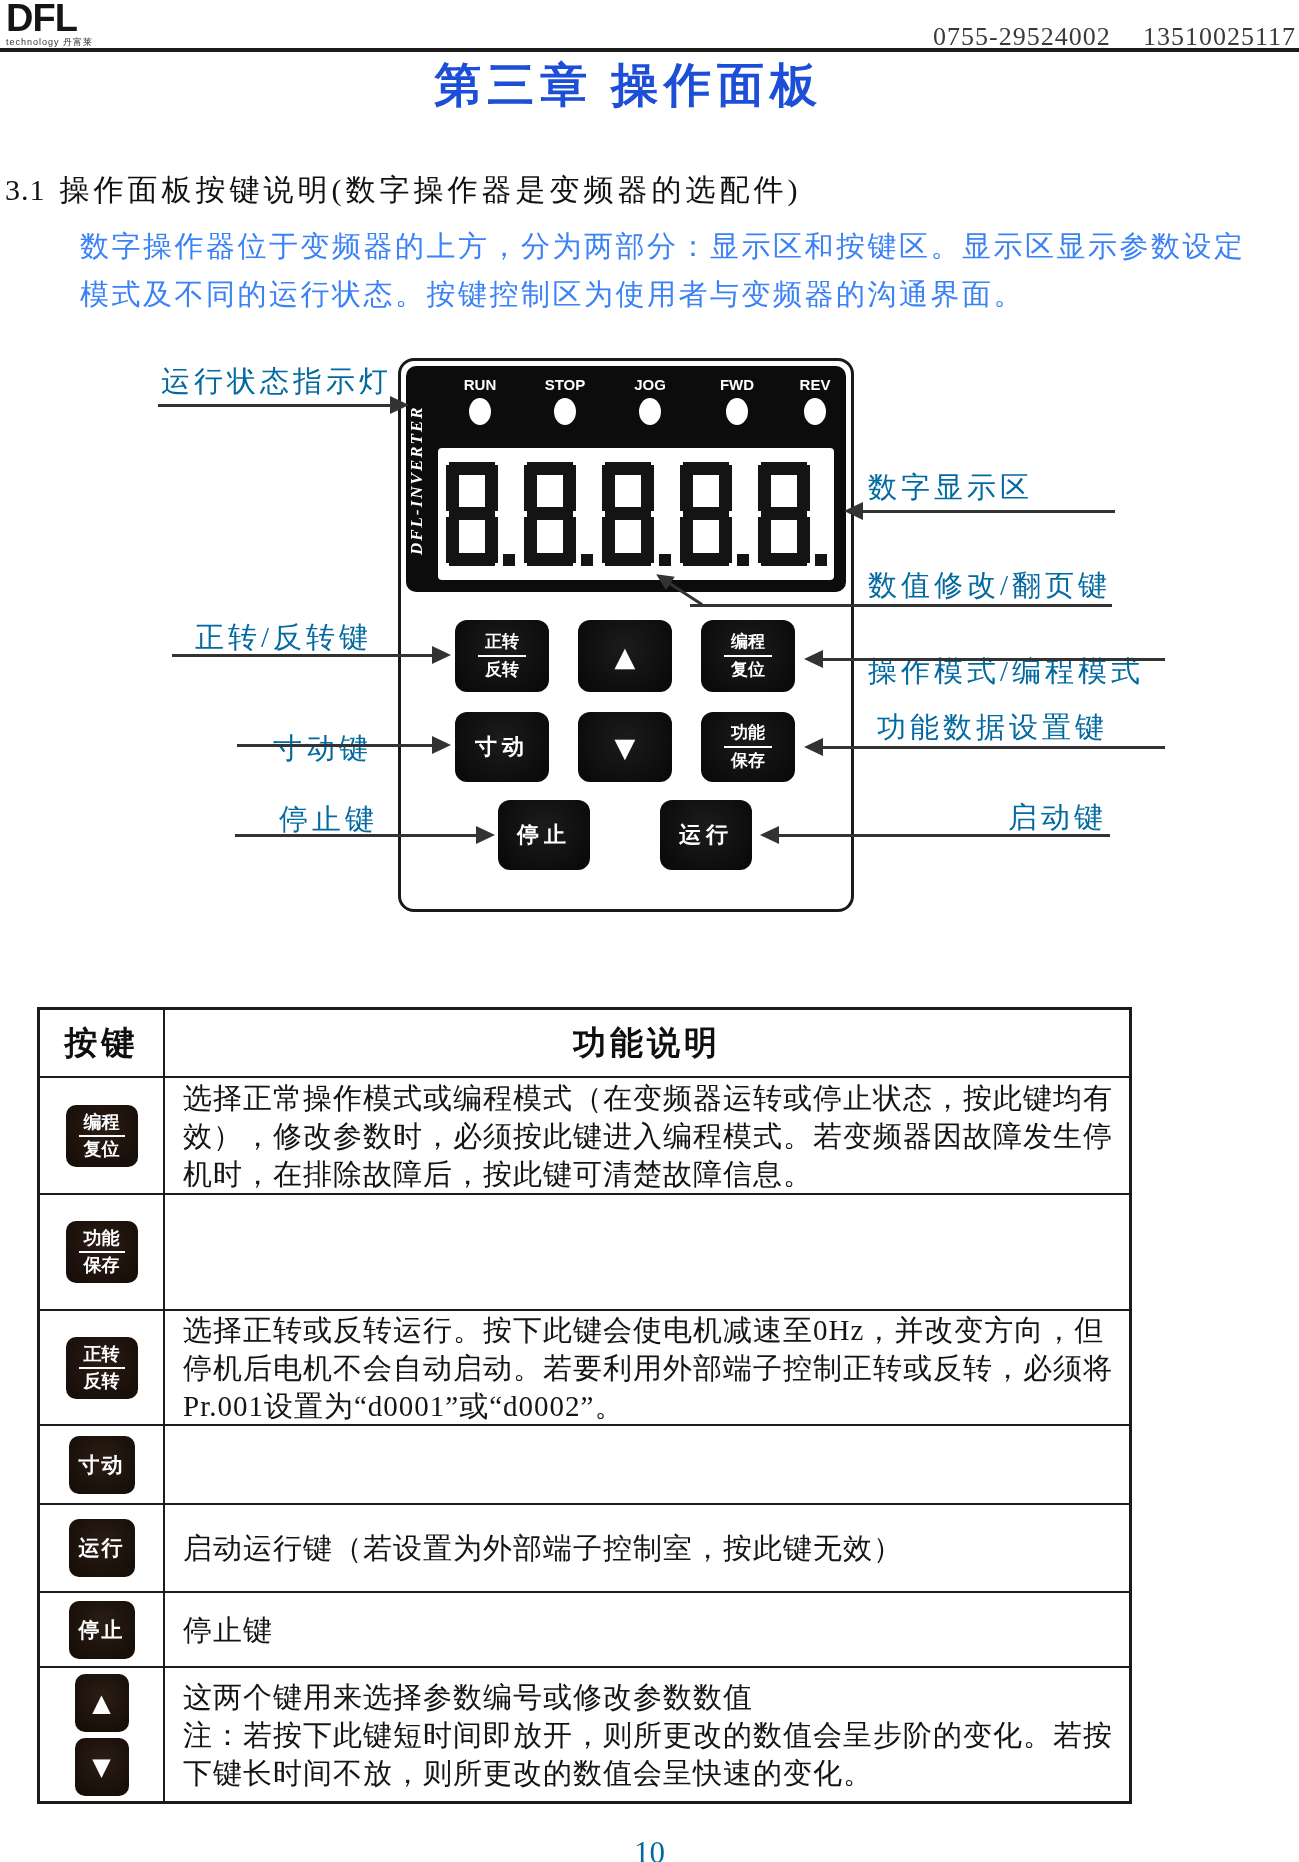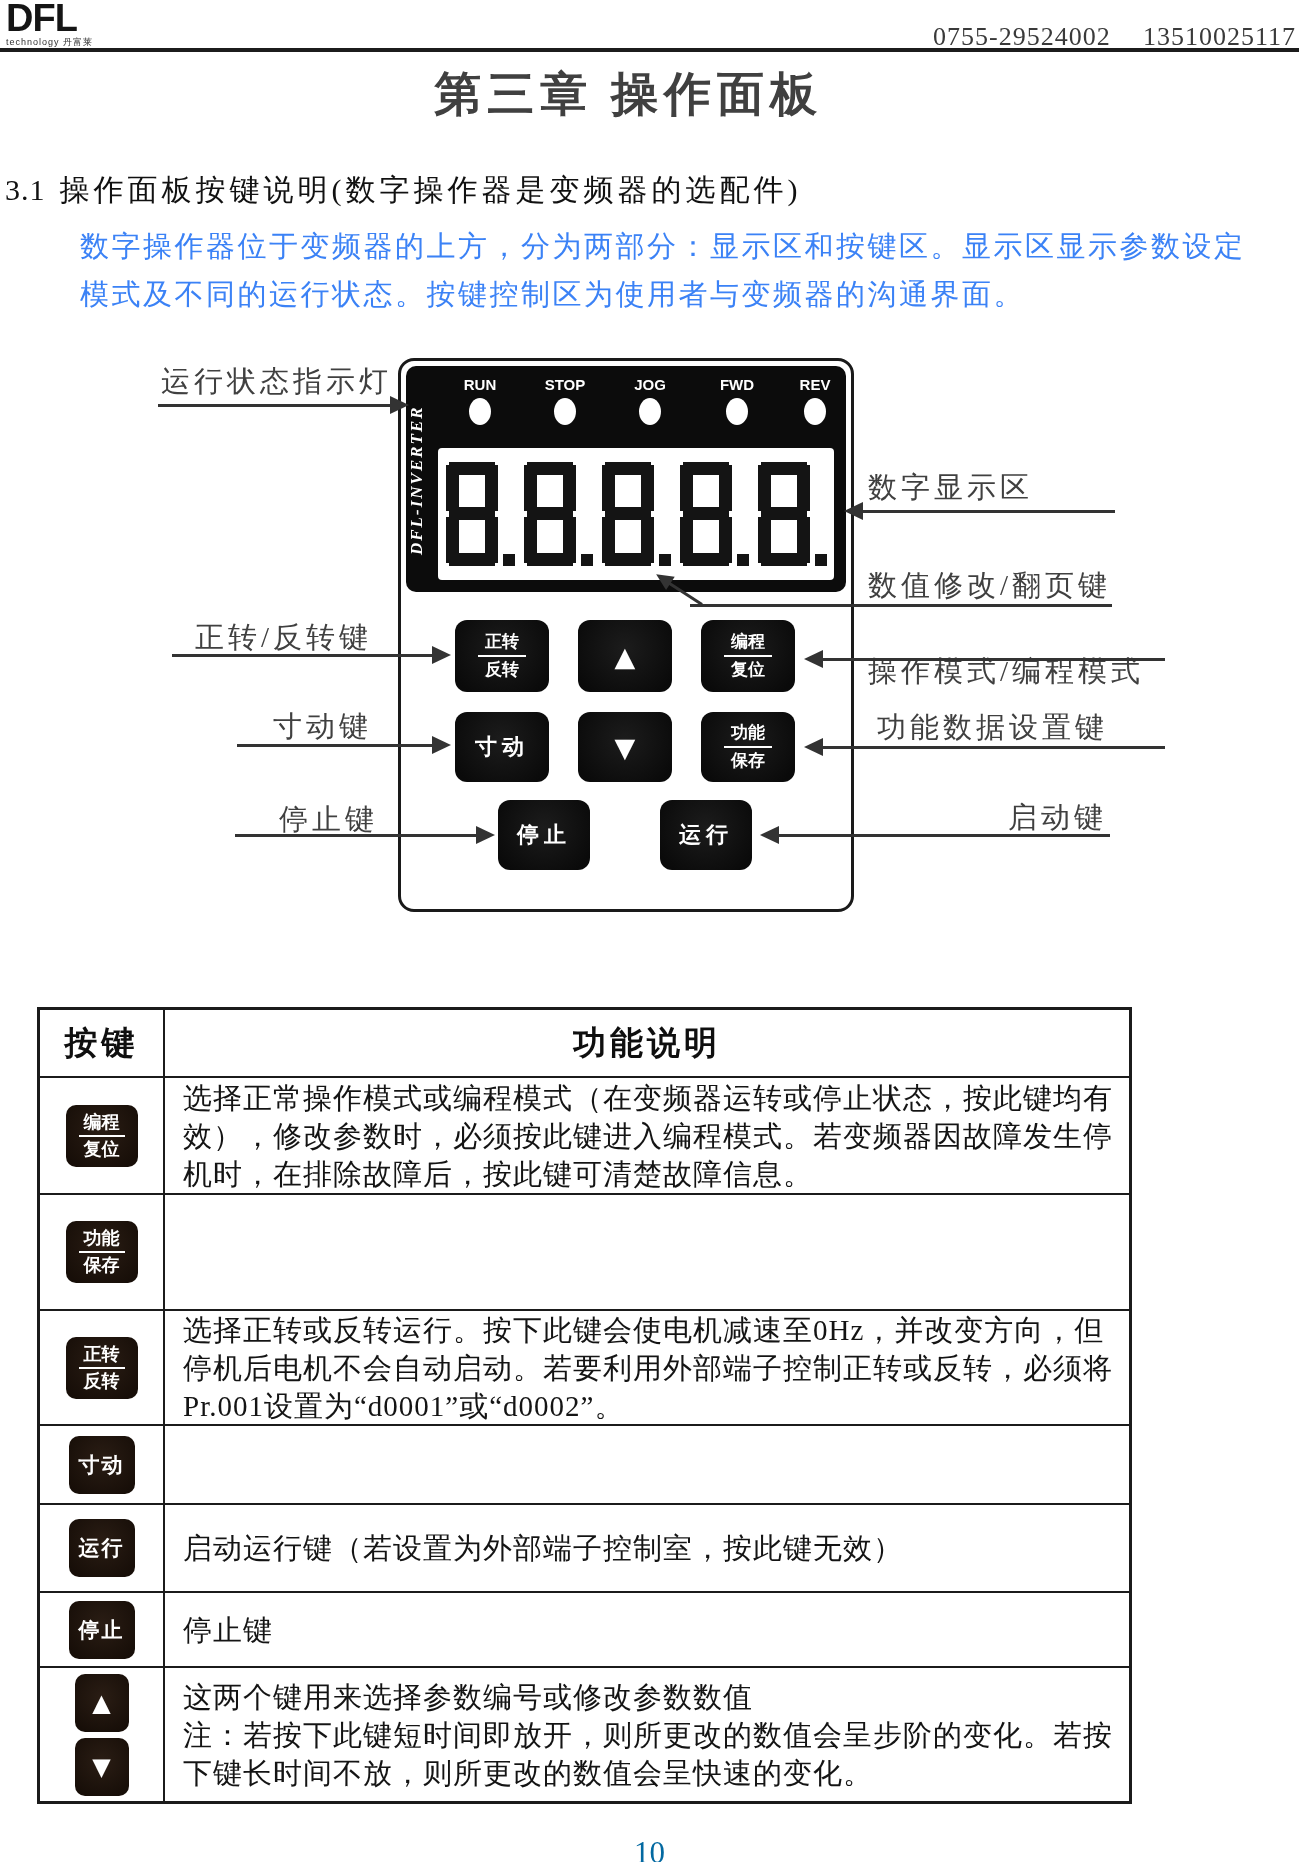--- a/index.html
+++ b/index.html
@@ -10,22 +10,22 @@
   .logo{position:absolute;left:6px;top:0px;}
   .logo .brand{font-family:"Liberation Sans",sans-serif;font-weight:900;font-size:38px;
                letter-spacing:-1px;color:#151515;line-height:36px;transform:scaleY(1.02);}
   .logo .brand-sub{font-family:"Liberation Sans",sans-serif;font-size:9px;color:#333;
                    letter-spacing:1px;margin-top:0px;}
   .phone{position:absolute;top:22px;font-size:26px;color:#3a3a3a;letter-spacing:1px;}
   .phone.p1{left:933px;} .phone.p2{left:1143px;}
   .header-rule{position:absolute;left:0;top:48px;width:1299px;height:4px;background:#1c1c1c;}
 
   
-  .doc-title{position:absolute;left:0;top:63px;width:1257px;text-align:center;
-             font-size:47px;font-weight:bold;letter-spacing:6px;color:#404040;}
+  .doc-title{position:absolute;left:0;top:54px;width:1257px;text-align:center;
+             font-size:47px;font-weight:bold;letter-spacing:6px;color:#1d4ed8;}
   .sec-heading{position:absolute;left:5px;top:170px;font-size:30px;color:#111;
                letter-spacing:4px;white-space:nowrap;}
   .sec-heading .num{letter-spacing:1px;margin-right:14px;}
   .intro{position:absolute;left:80px;top:222px;width:1215px;font-size:29px;
          line-height:48px;letter-spacing:2.5px;color:#3b82f6;}
 
   
   .frame{position:absolute;left:398px;top:358px;width:456px;height:554px;
          border:3px solid #1a1a1a;border-radius:16px;background:#fff;box-sizing:border-box;z-index:1;}
   .panel{position:absolute;left:406px;top:366px;width:440px;height:226px;background:#0c0c0c;
@@ -52,21 +52,21 @@
   .k-fwdrev{left:455px;top:620px;width:94px;height:72px;}
   .k-up   {left:578px;top:620px;width:94px;height:72px;}
   .k-prog {left:701px;top:620px;width:94px;height:72px;}
   .k-jog  {left:455px;top:712px;width:94px;height:70px;}
   .k-down {left:578px;top:712px;width:94px;height:70px;}
   .k-func {left:701px;top:712px;width:94px;height:70px;}
   .k-stop {left:498px;top:800px;width:92px;height:70px;}
   .k-run  {left:660px;top:800px;width:92px;height:70px;}
 
   
-  .lbl{position:absolute;font-size:29px;color:#404040;letter-spacing:4px;white-space:nowrap;z-index:4;}
+  .lbl{position:absolute;font-size:29px;color:#0369a1;letter-spacing:4px;white-space:nowrap;z-index:4;}
   .cline{position:absolute;height:3px;background:#333;z-index:4;}
   .arr-r{position:absolute;width:0;height:0;border-top:9px solid transparent;
          border-bottom:9px solid transparent;border-left:19px solid #333;z-index:4;}
   .arr-l{position:absolute;width:0;height:0;border-top:9px solid transparent;
          border-bottom:9px solid transparent;border-right:19px solid #333;z-index:4;}
   .diag{position:absolute;left:662px;top:603px;width:40px;height:3px;background:#333;
         transform:rotate(33deg);transform-origin:100% 50%;z-index:4;}
   .diag .tip{position:absolute;left:-15px;top:-7px;width:0;height:0;border-top:8px solid transparent;
         border-bottom:8px solid transparent;border-right:17px solid #333;}
 
@@ -199,21 +199,21 @@
   </div>
 
   <div class="lbl" style="right:907px;top:362px;">运行状态指示灯</div>
   <div class="cline" style="left:158px;top:404px;width:234px;"></div>
   <div class="arr-r" style="left:390px;top:396px;"></div>
 
   <div class="lbl" style="right:927px;top:618px;">正转/反转键</div>
   <div class="cline" style="left:172px;top:654px;width:262px;"></div>
   <div class="arr-r" style="left:432px;top:646px;"></div>
 
-  <div class="lbl" style="right:927px;top:707px;">寸动键</div>
+  <div class="lbl" style="right:927px;top:729px;">寸动键</div>
   <div class="cline" style="left:237px;top:744px;width:197px;"></div>
   <div class="arr-r" style="left:432px;top:736px;"></div>
 
   <div class="lbl" style="right:921px;top:800px;">停止键</div>
   <div class="cline" style="left:235px;top:834px;width:243px;"></div>
   <div class="arr-r" style="left:476px;top:826px;"></div>
 
   <div class="lbl" style="left:868px;top:468px;">数字显示区</div>
   <div class="cline" style="left:862px;top:510px;width:253px;"></div>
   <div class="arr-l" style="left:844px;top:502px;"></div>

